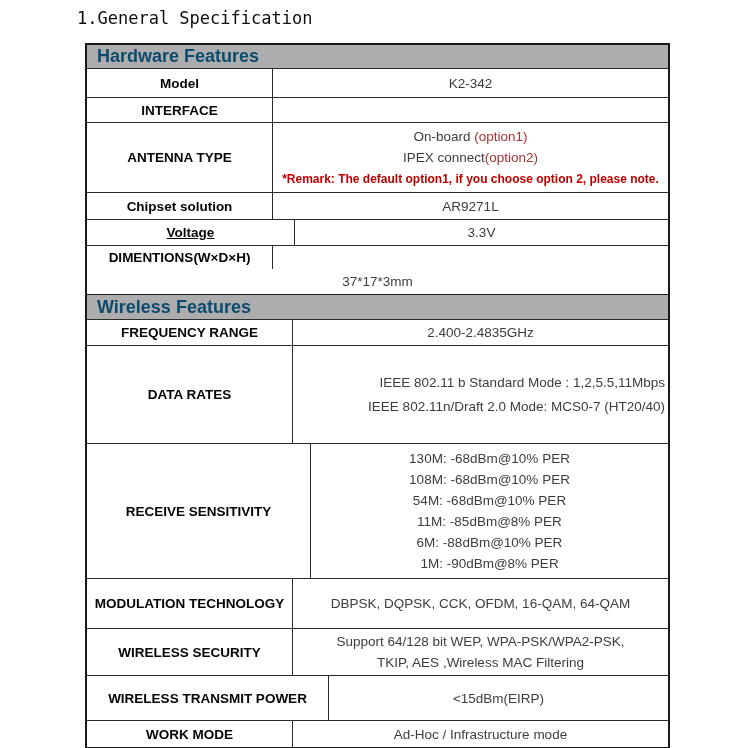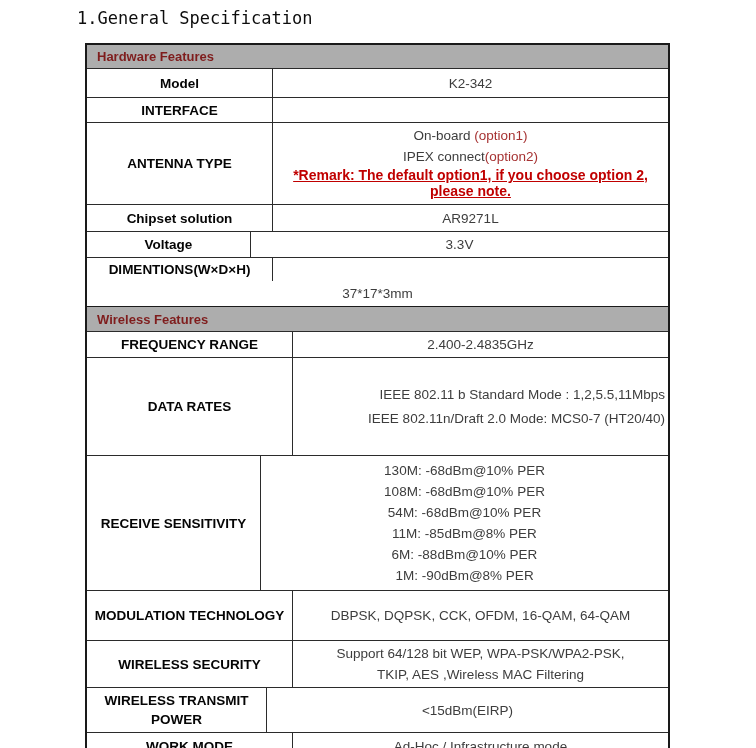--- a/index.html
+++ b/index.html
@@ -33,23 +33,23 @@
     left: 85px;
     top: 43px;
     width: 585px;
     box-sizing: border-box;
     border: 2px solid var(--border, #1a1a1a);
     background: #fff;
   }
   .section-header {
     box-sizing: border-box;
     background: var(--header-bg, #adadad);
-    font-size: 13px;
+    font-size: 18px;
     font-weight: bold;
-    color: #7f1d1d;
+    color: #0c4a6e;
     padding: 0 0 0 10px;
     display: flex;
     align-items: center;
     border-top: 1px solid var(--border, #1a1a1a);
   }
   .spec-table > :first-child { border-top: none; }
   .row {
     display: flex;
     box-sizing: border-box;
     border-top: 1px solid var(--grid, #2b2b2b);
@@ -79,25 +79,24 @@
     font-size: 13.5px;
     color: #3d3d3d;
     padding: 2px 3px;
   }
   .value .line { line-height: 21px; }
   .value.left { text-align: right; padding-left: 5px; }
   .value.left .line { line-height: 24px; }
   .c-red { color: var(--option-red, #a63232); }
   .c-remark {
     color: var(--remark-red, #c00000);
-    font-size: 14px;
+    font-size: 12px;
     font-weight: bold;
     line-height: 16px;
     display: inline-block;
-    text-decoration: underline;
   }
 </style>
 </head>
 <body>
 
 <div class="page">
   <div class="doc-title">1.General Specification</div>
   <div class="spec-table" id="spec-table">
       <div class="section-header" style="min-height: 23px;">Hardware Features</div>
       <div class="row" style="min-height: 29px;">
@@ -117,21 +116,21 @@
           <div class="line"><span class="c-remark">*Remark: The default option1, if you choose option 2, please note.</span></div>
         </div>
       </div>
       <div class="row" style="min-height: 27px;">
         <div class="label" style="width: 186px;">Chipset solution</div>
         <div class="value">
           <div class="line"><span>AR9271L</span></div>
         </div>
       </div>
       <div class="row" style="min-height: 25px;">
-        <div class="label" style="width: 164px;">Voltage</div>
+        <div class="label" style="width: 208px; text-decoration: underline;">Voltage</div>
         <div class="value">
           <div class="line"><span>3.3V</span></div>
         </div>
       </div>
       <div class="row" style="min-height: 26px; flex-direction: column;">
         <div class="label" style="width: 186px;">DIMENTIONS(W×D×H)</div>
         <div class="value">
           <div class="line"><span>37*17*3mm</span></div>
         </div>
       </div>
@@ -143,21 +142,21 @@
         </div>
       </div>
       <div class="row" style="min-height: 98px;">
         <div class="label" style="width: 206px;">DATA RATES</div>
         <div class="value left">
           <div class="line"><span>IEEE 802.11 b Standard Mode : 1,2,5.5,11Mbps</span></div>
           <div class="line"><span>IEEE 802.11n/Draft 2.0 Mode: MCS0-7 (HT20/40)</span></div>
         </div>
       </div>
       <div class="row" style="min-height: 135px;">
-        <div class="label" style="width: 174px;">RECEIVE SENSITIVITY</div>
+        <div class="label" style="width: 224px;">RECEIVE SENSITIVITY</div>
         <div class="value">
           <div class="line"><span>130M: -68dBm@10% PER</span></div>
           <div class="line"><span>108M: -68dBm@10% PER</span></div>
           <div class="line"><span>54M: -68dBm@10% PER</span></div>
           <div class="line"><span>11M: -85dBm@8% PER</span></div>
           <div class="line"><span>6M: -88dBm@10% PER</span></div>
           <div class="line"><span>1M: -90dBm@8% PER</span></div>
         </div>
       </div>
       <div class="row" style="min-height: 50px;">
@@ -167,21 +166,21 @@
         </div>
       </div>
       <div class="row" style="min-height: 45px;">
         <div class="label" style="width: 206px;">WIRELESS SECURITY</div>
         <div class="value">
           <div class="line"><span>Support 64/128 bit WEP, WPA-PSK/WPA2-PSK,</span></div>
           <div class="line"><span>TKIP, AES ,Wireless MAC Filtering</span></div>
         </div>
       </div>
       <div class="row" style="min-height: 45px;">
-        <div class="label" style="width: 180px;">WIRELESS TRANSMIT POWER</div>
+        <div class="label" style="width: 242px;">WIRELESS TRANSMIT POWER</div>
         <div class="value">
           <div class="line"><span>&lt;15dBm(EIRP)</span></div>
         </div>
       </div>
       <div class="row" style="min-height: 27px;">
         <div class="label" style="width: 206px;">WORK MODE</div>
         <div class="value">
           <div class="line"><span>Ad-Hoc / Infrastructure mode</span></div>
         </div>
       </div>

